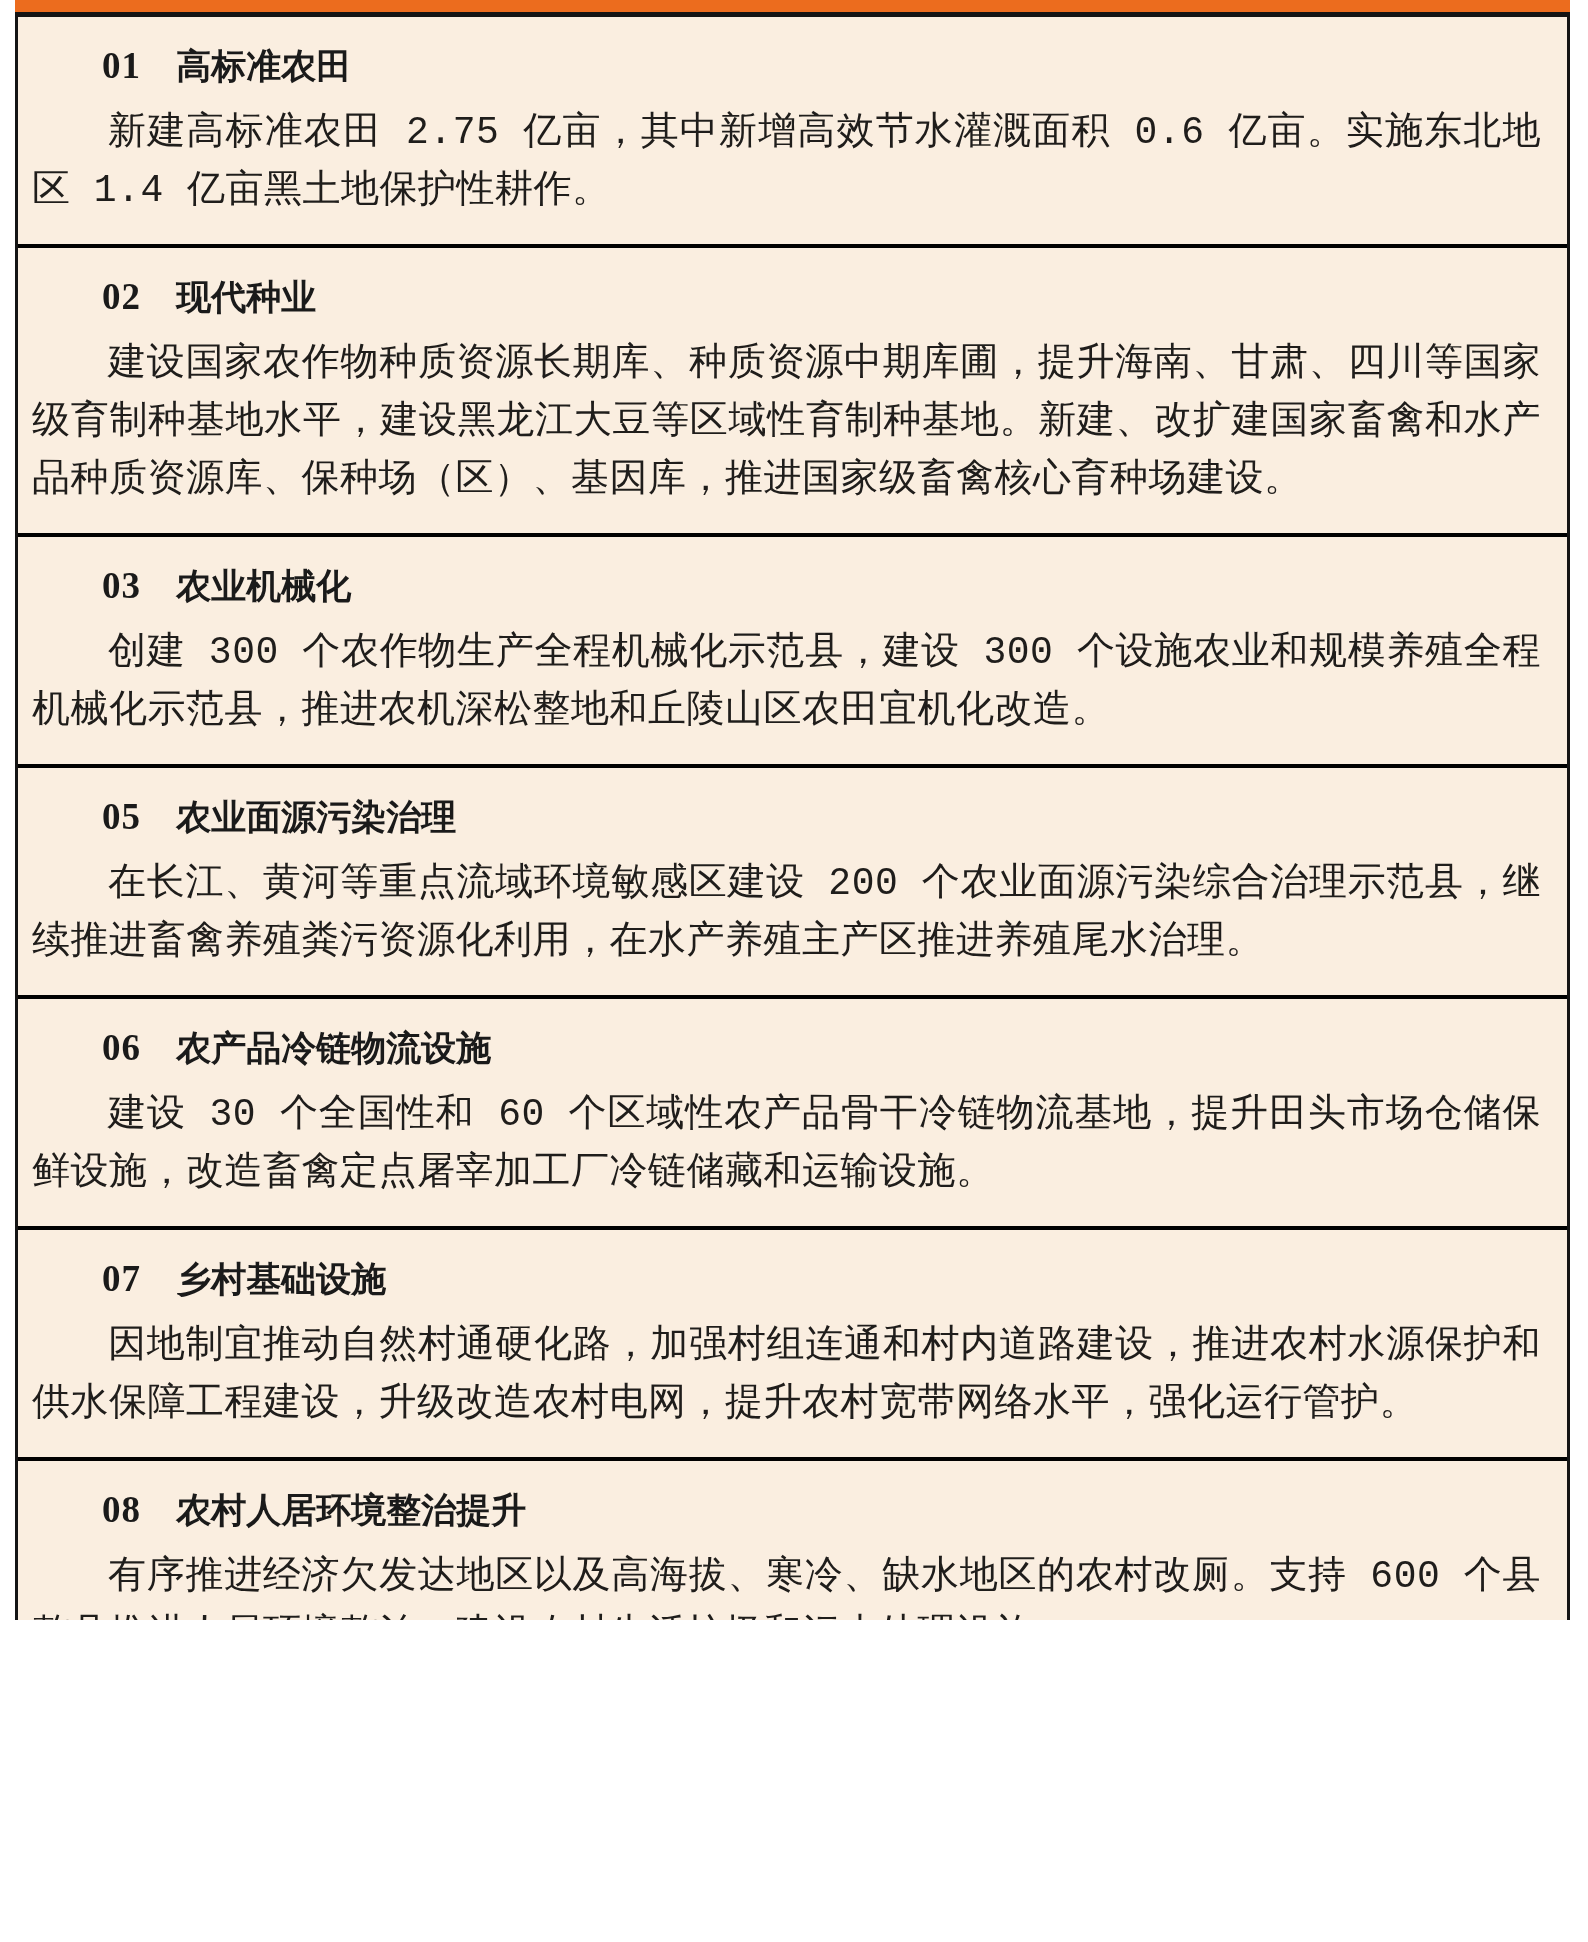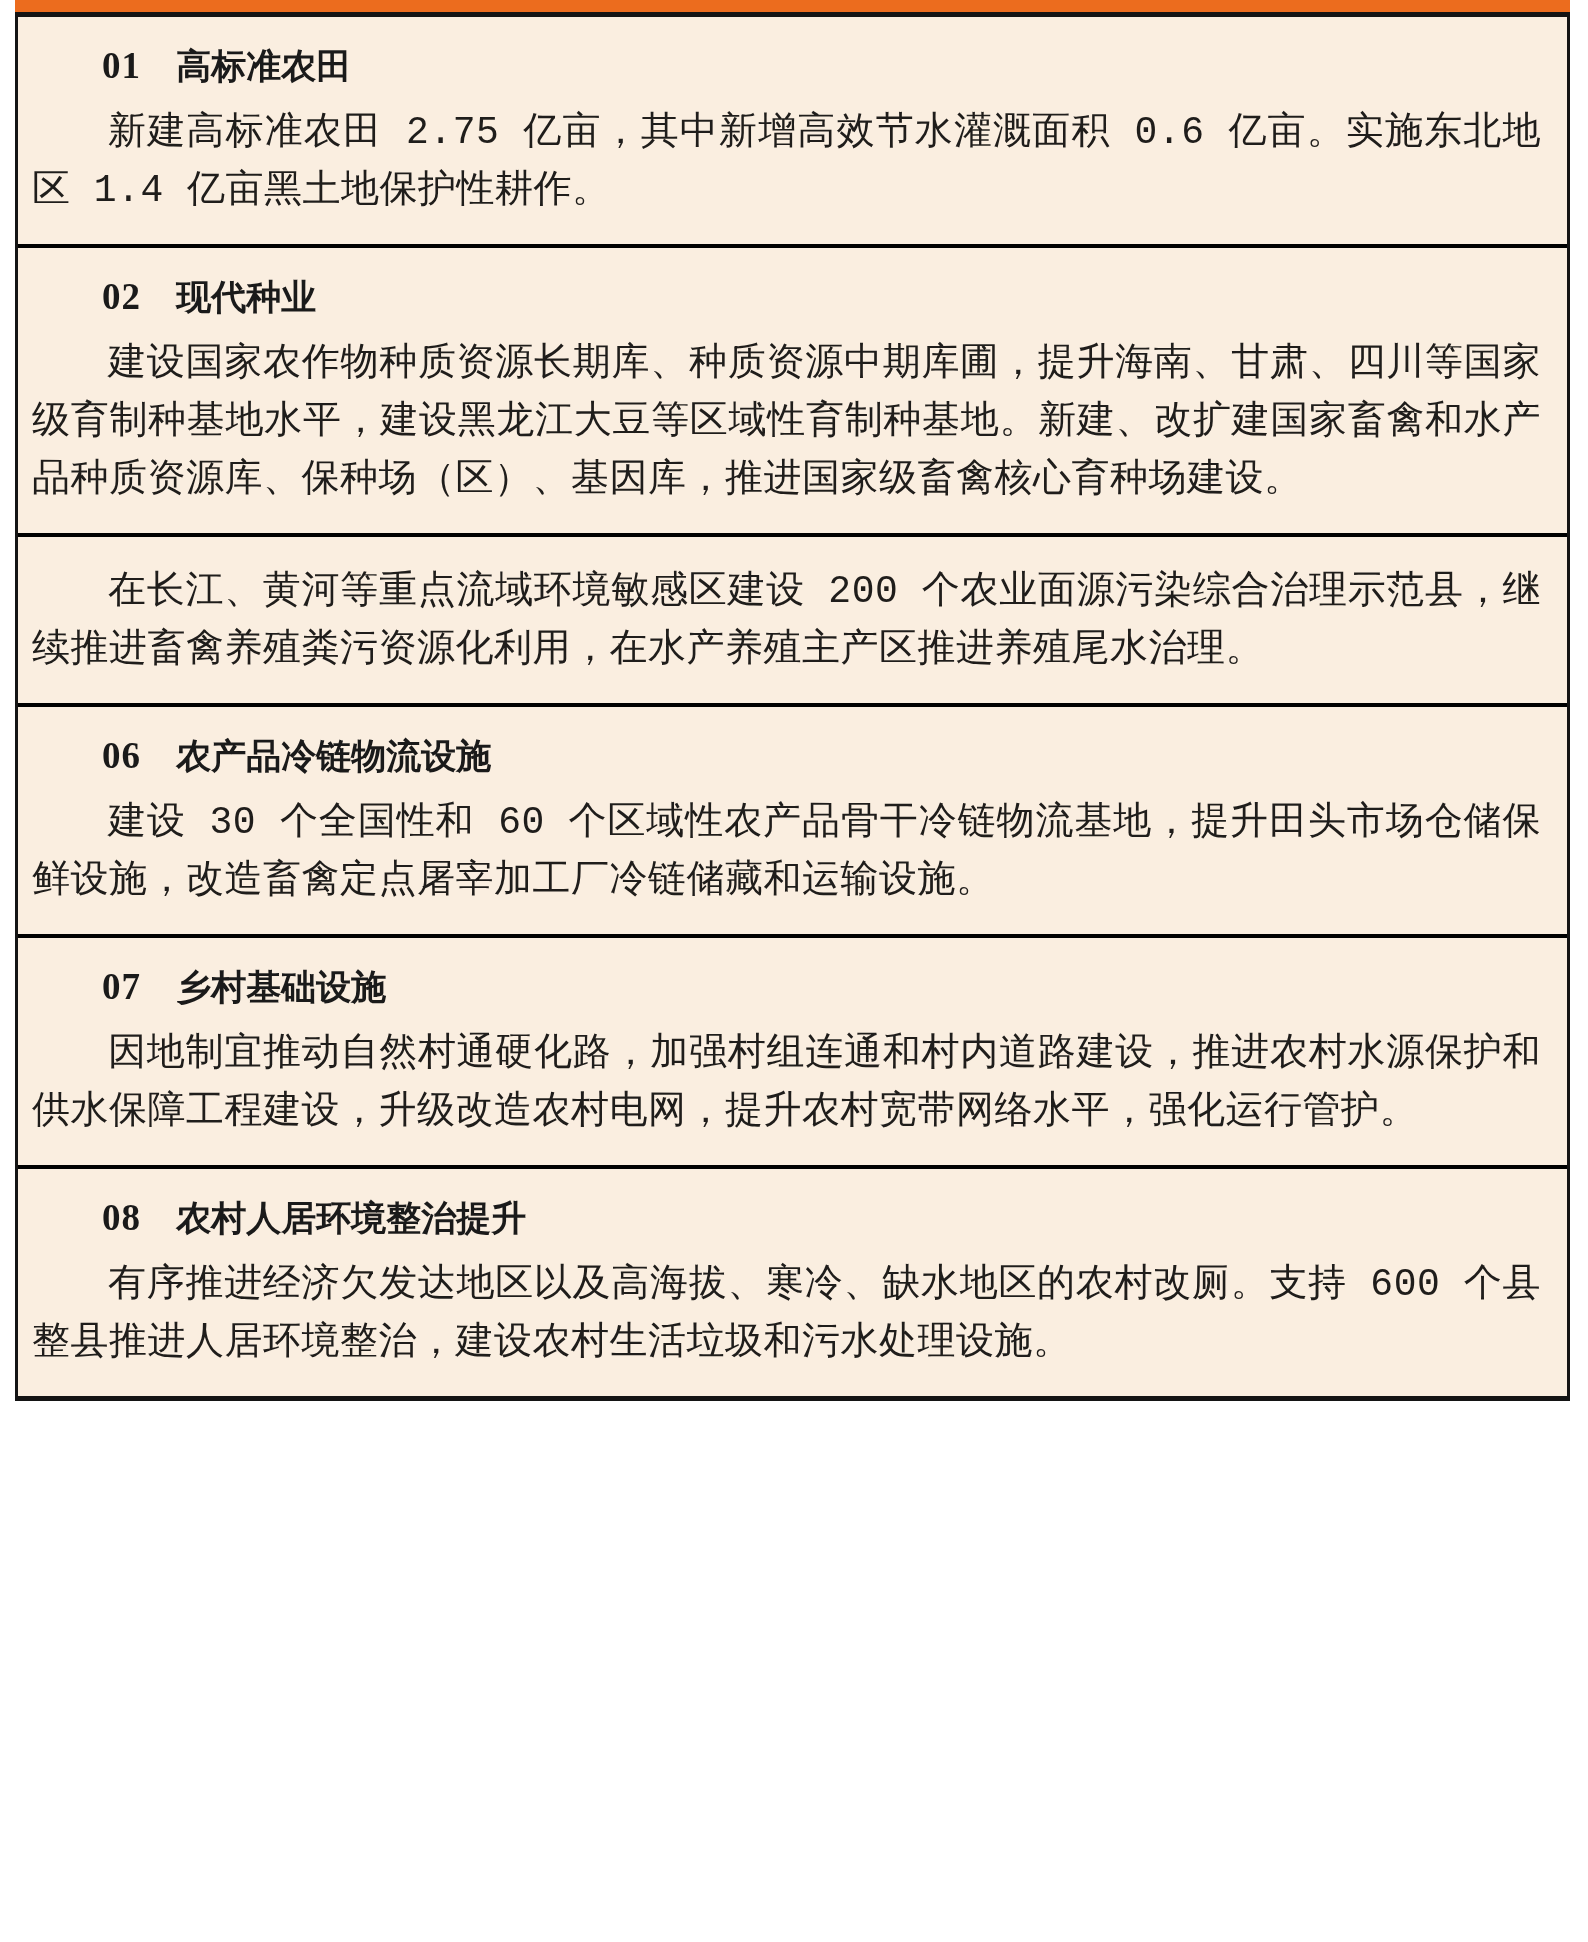--- a/index.html
+++ b/index.html
@@ -73,23 +73,28 @@
     <section class="sec">
       <h2 class="sec-title"><span class="num">01</span><span class="ttl">高标准农田</span></h2>
       <p class="sec-body">新建高标准农田 2.75 亿亩，其中新增高效节水灌溉面积 0.6 亿亩。实施东北地区 1.4 亿亩黑土地保护性耕作。</p>
     </section>
 
     <section class="sec">
       <h2 class="sec-title"><span class="num">02</span><span class="ttl">现代种业</span></h2>
       <p class="sec-body">建设国家农作物种质资源长期库、种质资源中期库圃，提升海南、甘肃、四川等国家级育制种基地水平，建设黑龙江大豆等区域性育制种基地。新建、改扩建国家畜禽和水产品种质资源库、保种场（区）、基因库，推进国家级畜禽核心育种场建设。</p>
     </section>
 
+    <section class="sec">
+      <h2 class="sec-title"><span class="num">03</span><span class="ttl">农业机械化</span></h2>
+      <p class="sec-body">创建 300 个农作物生产全程机械化示范县，建设 300 个设施农业和规模养殖全程机械化示范县，推进农机深松整地和丘陵山区农田宜机化改造。</p>
+    </section>
 
 
     <section class="sec">
+      <h2 class="sec-title"><span class="num">05</span><span class="ttl">农业面源污染治理</span></h2>
       <p class="sec-body">在长江、黄河等重点流域环境敏感区建设 200 个农业面源污染综合治理示范县，继续推进畜禽养殖粪污资源化利用，在水产养殖主产区推进养殖尾水治理。</p>
     </section>
 
     <section class="sec">
       <h2 class="sec-title"><span class="num">06</span><span class="ttl">农产品冷链物流设施</span></h2>
       <p class="sec-body">建设 30 个全国性和 60 个区域性农产品骨干冷链物流基地，提升田头市场仓储保鲜设施，改造畜禽定点屠宰加工厂冷链储藏和运输设施。</p>
     </section>
 
     <section class="sec">
       <h2 class="sec-title"><span class="num">07</span><span class="ttl">乡村基础设施</span></h2>

